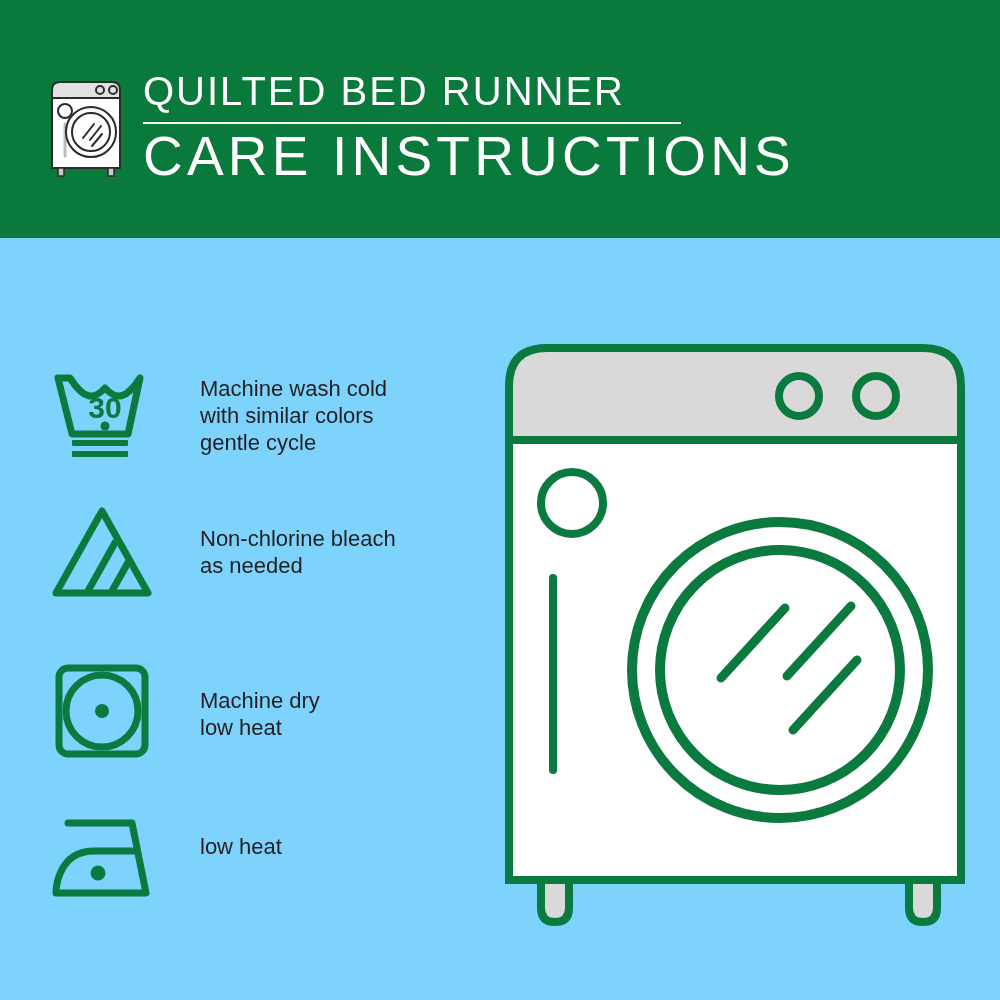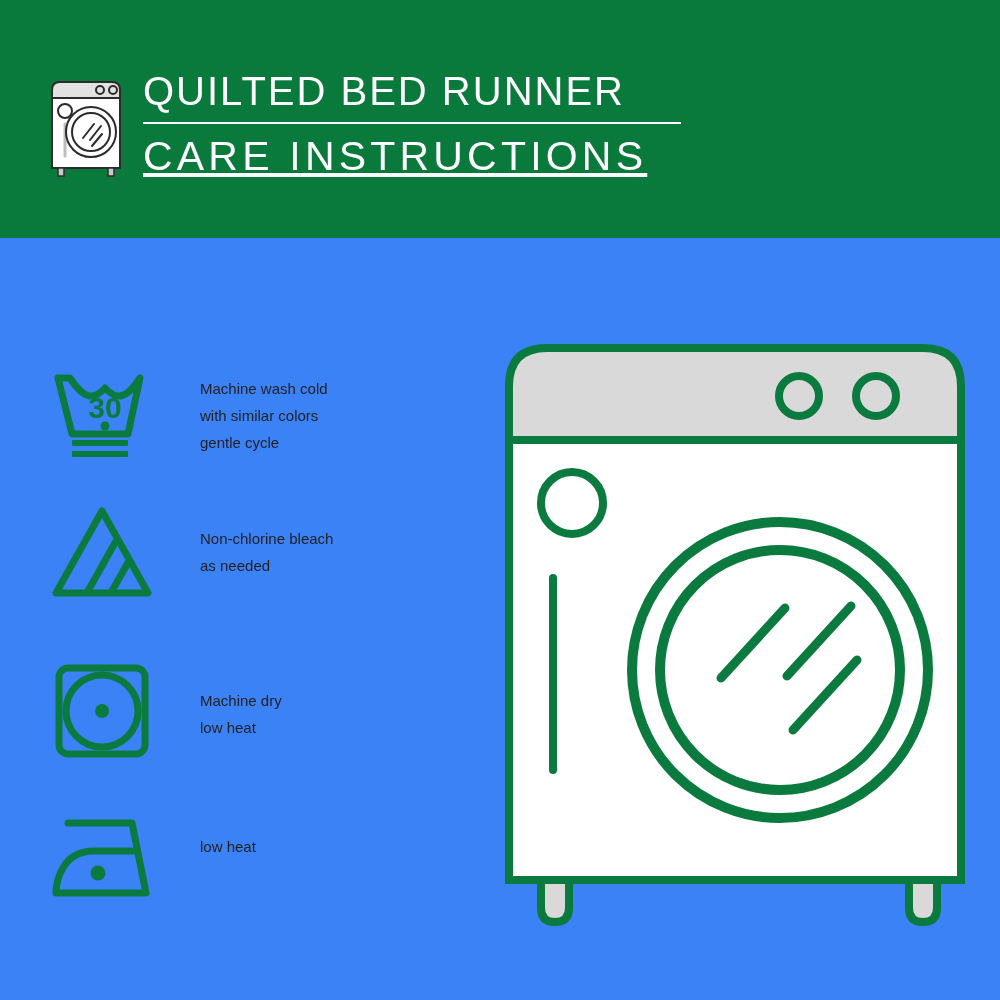--- a/index.html
+++ b/index.html
@@ -10,21 +10,21 @@
     height: 1000px;
     background: #ffffff;
     font-family: "Liberation Sans", sans-serif;
     overflow: hidden;
   }
 
   #page {
     position: relative;
     width: 1000px;
     height: 1000px;
-    background: #3b82f6;
+    background: #7dd3fc;
   }
 
   
   #header {
     position: absolute;
     left: 0;
     top: 0;
     width: 1000px;
     height: 238px;
     background: #0a7a3c;
@@ -59,27 +59,26 @@
 
   #title-rule {
     width: 538px;
     height: 2px;
     background: #ffffff;
     margin: 6px 0 6px 0;
   }
 
   #title-sub {
     color: #ffffff;
-    font-size: 41px;
+    font-size: 55px;
     font-weight: 400;
     letter-spacing: 4.2px;
     line-height: 52px;
     white-space: nowrap;
     font-family: "Liberation Sans", sans-serif;
-    text-decoration: underline;
   }
 
   
   #care-list {
     position: absolute;
     left: 0;
     top: 238px;
     width: 470px;
     height: 762px;
     margin-top: 20px;
@@ -98,21 +97,21 @@
     left: 50px;
     width: 110px;
     height: 100px;
   }
 
   .care-text {
     position: absolute;
     left: 200px;
     width: 250px;
     color: #231f20;
-    font-size: 15px;
+    font-size: 22px;
     line-height: 27px;
     font-weight: 400;
     font-family: "Liberation Sans", sans-serif;
   }
 
   .care-text div { white-space: nowrap; }
 
   
   #row-wash    { top: 108px; height: 110px; }
   #row-bleach  { top: 245px; height: 105px; }

